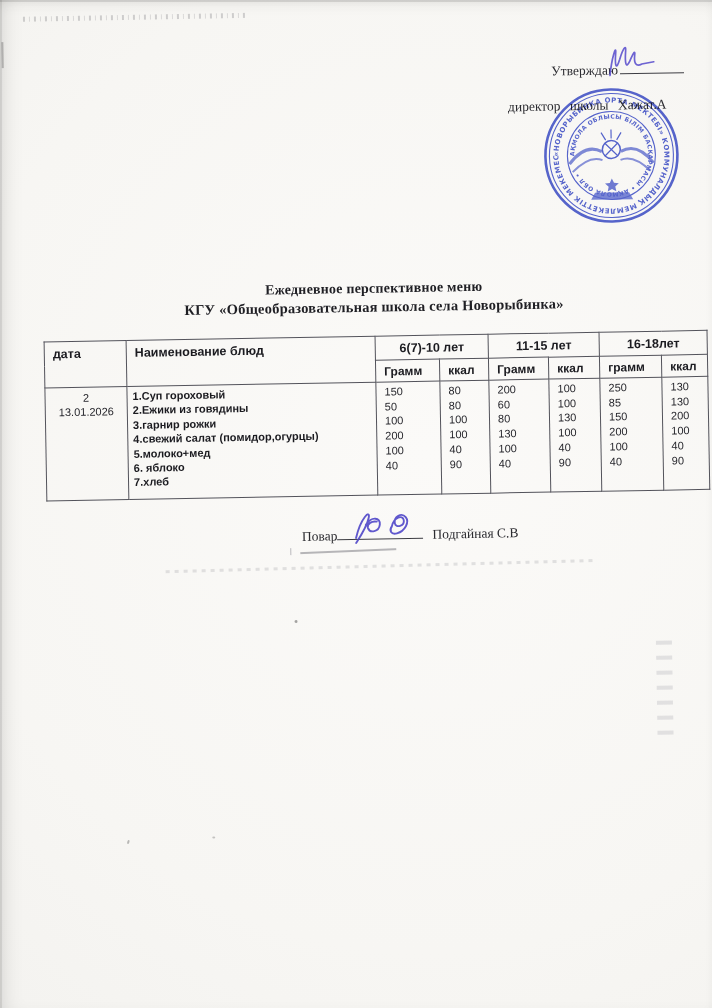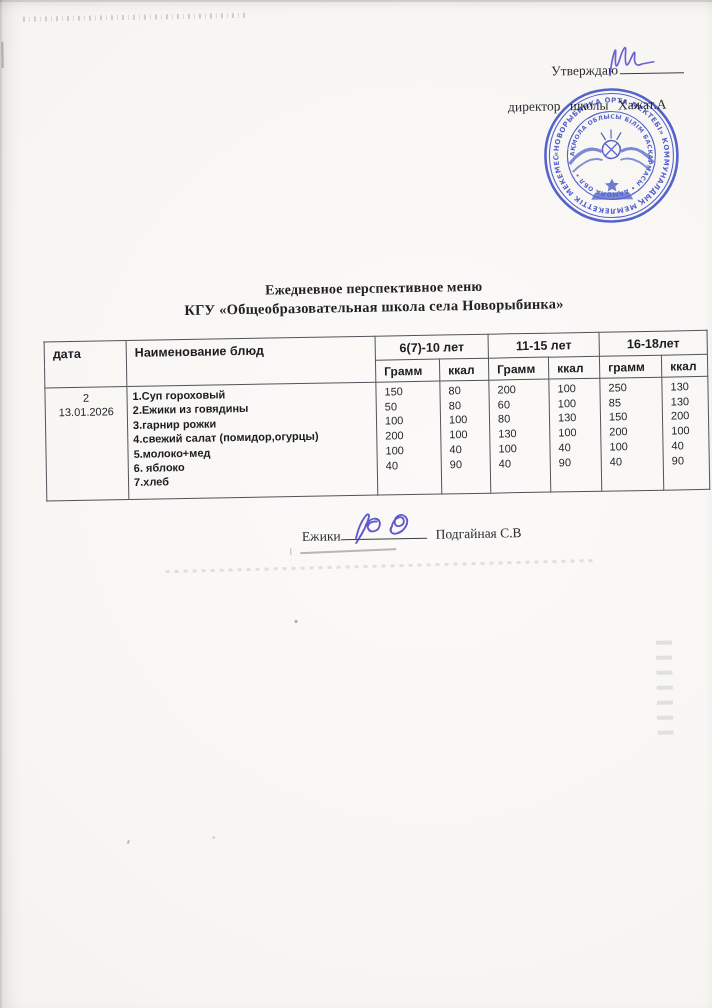--- a/index.html
+++ b/index.html
@@ -217,19 +217,19 @@
 130
 200
 100
 40
 90</div>
             </td>
       </tr>
     </tbody>
       </table>
 
-    <div class="cook-line"><span>Ежики</span><span class="cook-uline"></span><span class="cook-name">Подгайная С.В</span></div>
+    <div class="cook-line"><span>Повар</span><span class="cook-uline"></span><span class="cook-name">Подгайная С.В</span></div>
     <svg class="sig-bottom" viewBox="0 0 82 42">
       <path d="M12 32 C17 12 27 3 25 12 C23 21 16 31 12 37 M22 19 C28 10 37 12 36 19 C35 26 26 28 24 22 C23 18 28 15 33 16 M48 21 C50 12 59 9 60 15 C61 21 52 23 51 18 C50 11 58 7 62 12 C66 17 61 26 53 28 C47 29.5 45 25 48 21" fill="none" stroke="#4f46c8" stroke-width="1.9" stroke-linecap="round" opacity=".9"></path>
     </svg>
 
   </div>
 </div>
 
 </body></html>

